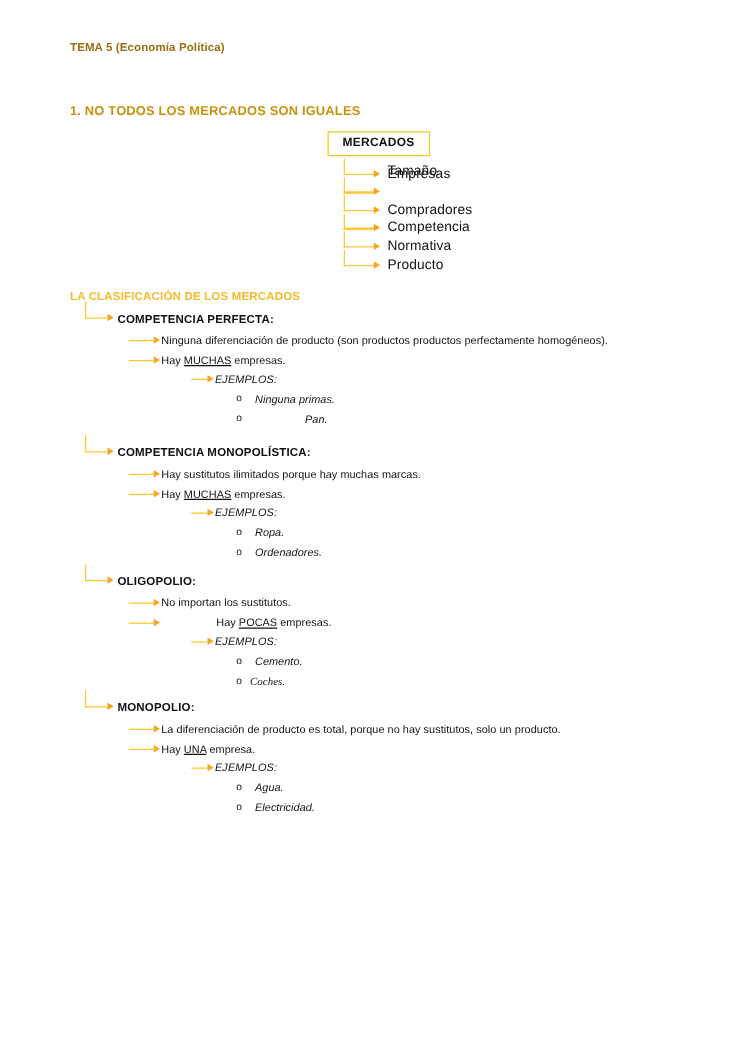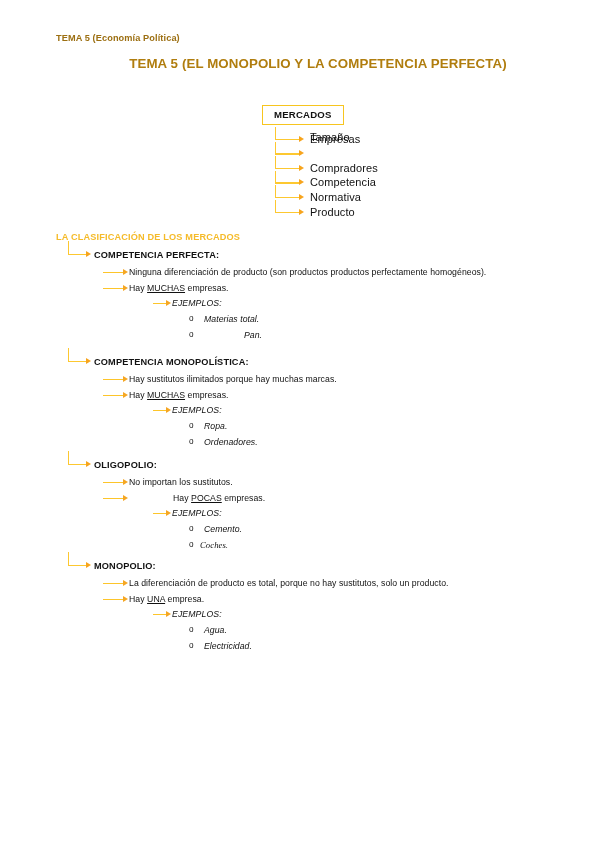--- a/index.html
+++ b/index.html
@@ -187,22 +187,22 @@
     letter-spacing: 0.05px;
   }
 </style>
 </head>
 <body>
 
 <div class="page">
 
   <div class="doc-header">TEMA 5 (Economía Política)</div>
 
-  <div class="doc-title">TEMA 5 (EL MONOPOLIO Y LA COMPETENCIA PERFECTA)</div>
-
+
+  <div class="section-heading">1. NO TODOS LOS MERCADOS SON IGUALES</div>
 
   <div class="mercados-box">MERCADOS</div>
 
   <div id="mercados-tree">
       <div class="elbow" style="left: 275px; top: 127px;">
         <div class="stub" style="height: 13px;"></div>
         <div class="bar" style="top: 11.6px; width: 24px;"></div>
         <div class="head" style="left: 24px; top: 8.7px;"></div>
       </div>
       <div class="tree-label" style="left: 310px; top: 132.5px;">Empresas</div>
@@ -256,21 +256,21 @@
         <div class="bar" style="width: 20px;"></div>
         <div class="head" style="left: 20px;"></div>
       </div>
       <div class="bullet-text" style="left: 129px; top: 282.5px;">Hay <u>MUCHAS</u> empresas.</div>
       <div class="arrow" style="left: 153px; top: 303px;">
         <div class="bar" style="width: 13px;"></div>
         <div class="head" style="left: 13px;"></div>
       </div>
       <div class="examples-label" style="left: 172px; top: 298px;">EJEMPLOS:</div>
       <div class="example-marker" style="left: 189px; top: 314px;">o</div>
-      <div class="example-item" style="left: 204px; top: 314px;">Materias total.</div>
+      <div class="example-item" style="left: 204px; top: 314px;">Ninguna primas.</div>
       <div class="example-marker" style="left: 189px; top: 329.5px;">o</div>
       <div class="example-item" style="left: 196px; top: 329.5px; margin-left: 48px;">Pan.</div>
       <div class="elbow" style="left: 68px; top: 348px;">
         <div class="stub" style="height: 14px;"></div>
         <div class="bar" style="top: 12.6px; width: 18px;"></div>
         <div class="head" style="left: 18px; top: 9.7px;"></div>
       </div>
       <div class="market-title" style="left: 94px; top: 357px;">COMPETENCIA MONOPOLÍSTICA:</div>
       <div class="arrow" style="left: 103px; top: 379px;">
         <div class="bar" style="width: 20px;"></div>

